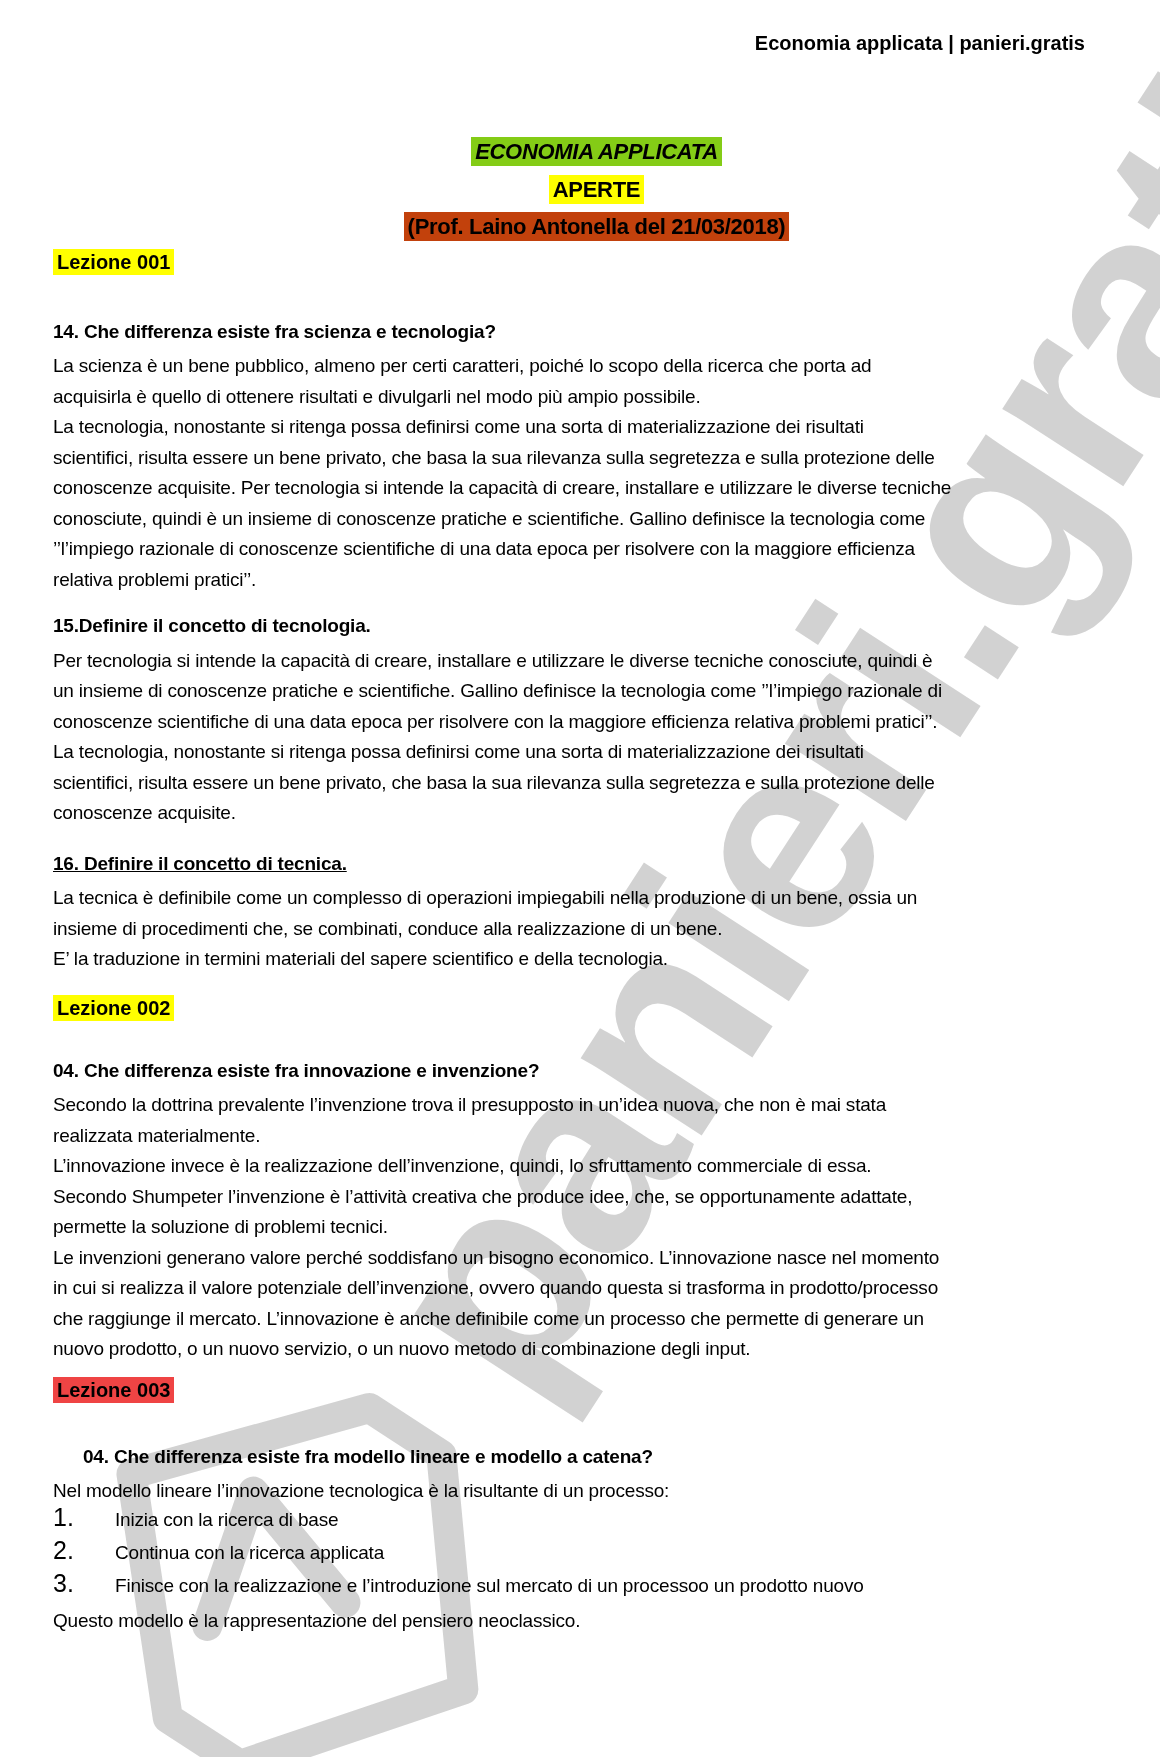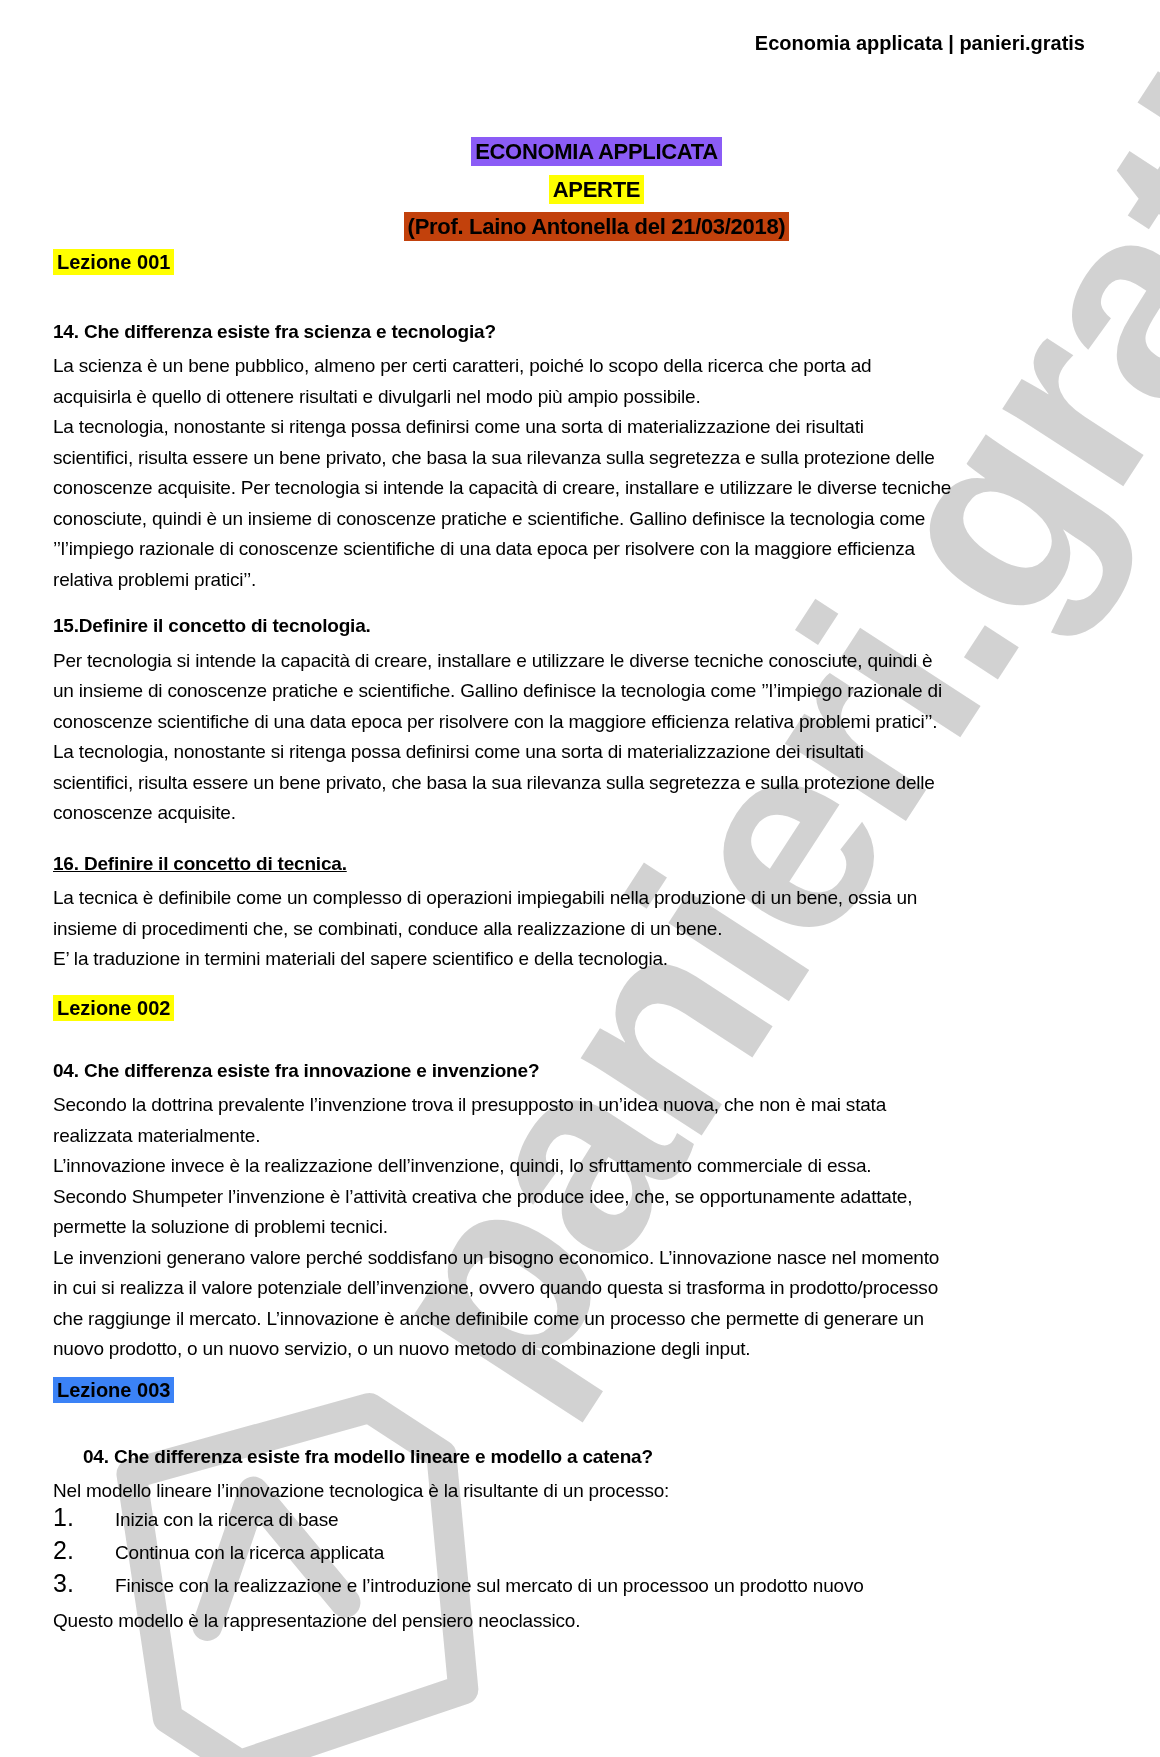--- a/index.html
+++ b/index.html
@@ -115,21 +115,21 @@
     <span class="wm-text" style="color: rgb(201, 201, 201);">panieri.gratis</span>
   </div>
 
   <div class="content">
 
     <div class="doc-header">
       <span>Economia applicata | panieri.gratis</span>
     </div>
 
     <div class="title-block">
-      <div><span class="hl" style="background: #8b5cf6;">ECONOMIA APPLICATA</span></div>
+      <div><span class="hl" style="background: #84cc16; font-style: italic;">ECONOMIA APPLICATA</span></div>
       <div><span class="hl" style="background: rgb(255, 255, 0);">APERTE</span></div>
       <div><span class="hl" style="background: #c2410c;">(Prof. Laino Antonella del 21/03/2018)</span></div>
     </div>
 
     <div class="lesson-label">
       <span class="hl" style="background: rgb(255, 255, 0);">Lezione 001</span>
     </div>
 
     <div class="qheading m-q14h">14. Che differenza esiste fra scienza e tecnologia?</div>
     <div class="para m-body">La scienza è un bene pubblico, almeno per certi caratteri, poiché lo scopo della ricerca che porta ad
@@ -163,21 +163,21 @@
 realizzata materialmente.
 L’innovazione invece è la realizzazione dell’invenzione, quindi, lo sfruttamento commerciale di essa.
 Secondo Shumpeter l’invenzione è l’attività creativa che produce idee, che, se opportunamente adattate,
 permette la soluzione di problemi tecnici.
 Le invenzioni generano valore perché soddisfano un bisogno economico. L’innovazione nasce nel momento
 in cui si realizza il valore potenziale dell’invenzione, ovvero quando questa si trasforma in prodotto/processo
 che raggiunge il mercato. L’innovazione è anche definibile come un processo che permette di generare un
 nuovo prodotto, o un nuovo servizio, o un nuovo metodo di combinazione degli input.</div>
 
     <div class="lesson-label m-lez3">
-      <span class="hl" style="background: #3b82f6;">Lezione 003</span>
+      <span class="hl" style="background: #ef4444;">Lezione 003</span>
     </div>
 
     <div class="qheading m-q04bh">04. Che differenza esiste fra modello lineare e modello a catena?</div>
     <div class="para m-body">Nel modello lineare l’innovazione tecnologica è la risultante di un processo:</div>
 
     <div class="numbered-list">
       <div class="list-row">
         <span class="list-num">1.</span>
         <span class="list-text">Inizia con la ricerca di base</span>
       </div>

